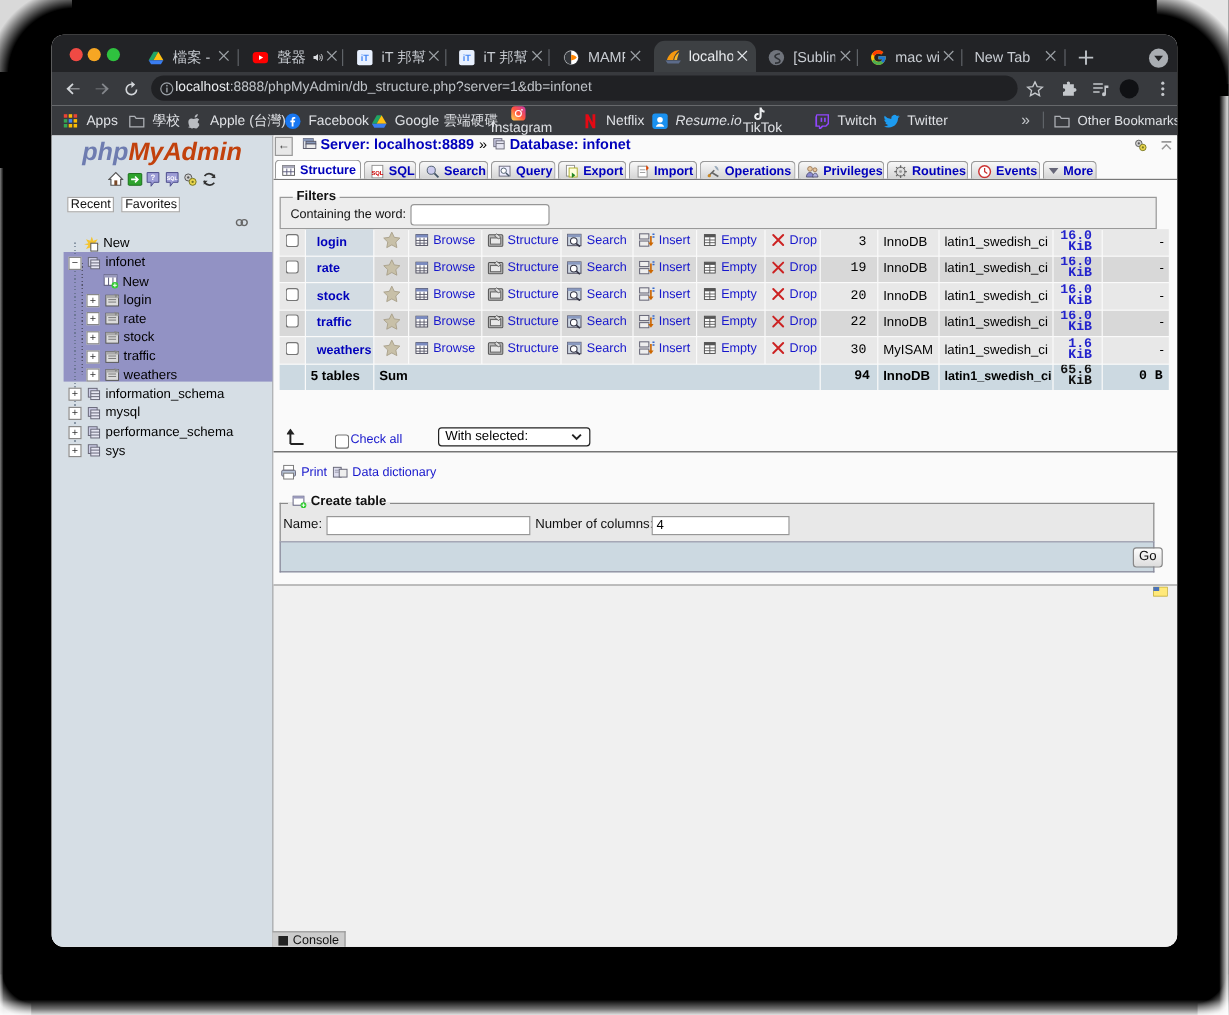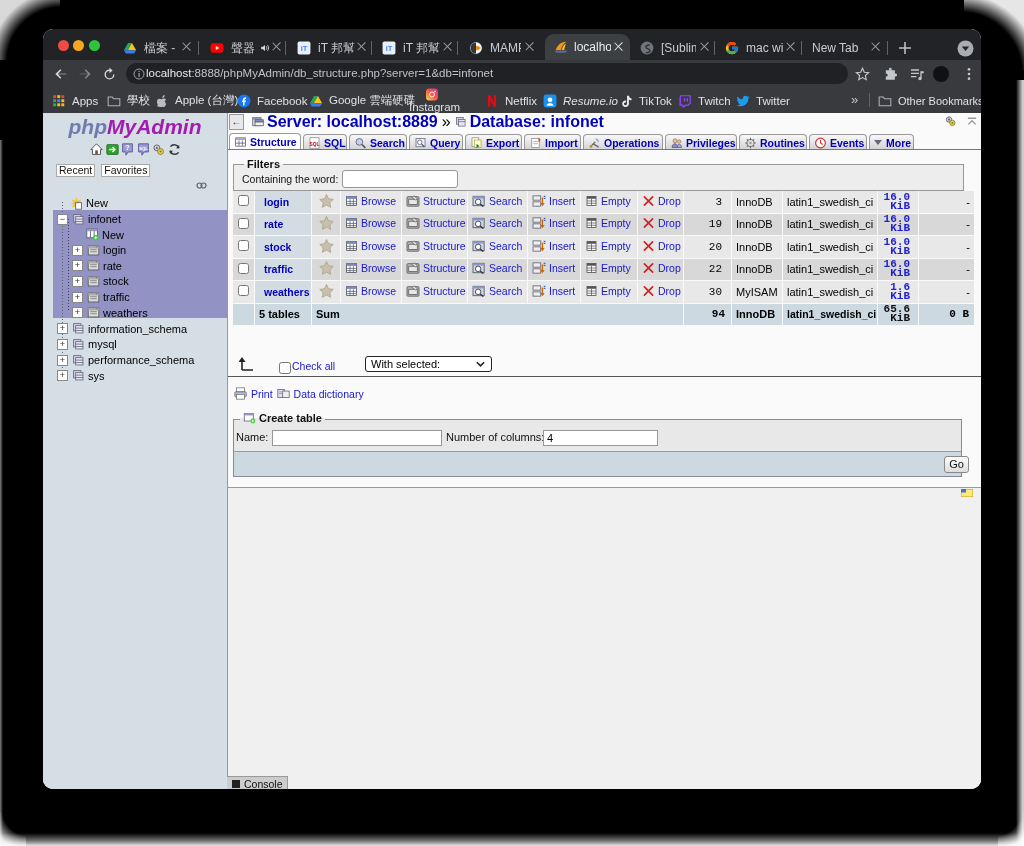--- a/index.html
+++ b/index.html
@@ -291,21 +291,21 @@
     <span>Netflix</span>
     </div>
   <div class="bk" style="left:500px;font-style:italic;">
     <svg class="ic" viewBox="0 0 24 24">
         <rect x="1" y="1" width="22" height="22" rx="4" fill="#1a91f0"></rect>
         <circle cx="12" cy="10" r="4" fill="#fff"></circle>
         <path d="M6 20c1-3 3-4.5 6-4.5s5 1.5 6 4.5z" fill="#fff"></path>
       </svg>
     <span>Resume.io</span>
     </div>
-  <div class="bk" style="left:576px;">
+  <div class="bk" style="left:576px;flex-direction:column;">
     <svg class="ic" viewBox="0 0 24 24">
         <path d="M17 3c.4 2.4 2 4.3 4.5 4.6v3.2c-1.8 0-3.3-.6-4.5-1.5v6.9c0 3.6-2.6 6-5.9 6C7.9 22.2 5.5 20 5.5 16.8c0-3.1 2.4-5.5 5.6-5.5.4 0 .8 0 1.1.1v3.3c-.3-.1-.7-.2-1.1-.2-1.5 0-2.6 1.1-2.6 2.4 0 1.4 1.1 2.4 2.5 2.4 1.6 0 2.8-1.2 2.8-3V3z" fill="#eceef0"></path>
       </svg>
     <span>TikTok</span>
     </div>
   <div class="bk" style="left:635px;">
     <svg class="ic" viewBox="0 0 24 24">
         <path d="M4 2L2.5 6v14h5v3h3l3-3h4.5L22 16V2zm16 13l-3 3h-5l-3 3v-3H5V4h15z" fill="#9146ff"></path>
         <rect x="10" y="7" width="2.3" height="6" fill="#9146ff"></rect>
         <rect x="15" y="7" width="2.3" height="6" fill="#9146ff"></rect>
@@ -322,21 +322,21 @@
   <div class="tabsep" style="left:826px;top:64px;"></div>
   <div class="bk" style="left:835px;font-size:11px;">
     <svg class="ic" viewBox="0 0 24 24">
         <path d="M2 5h7l2 3h11v12H2z" fill="none" stroke="#aeb1b6" stroke-width="1.8"></path>
       </svg>
     <span>Other Bookmarks</span>
     </div>
 
   <div id="pma">
     <div id="navi">
-      <div style="position:absolute;left:0;top:2px;width:100%;text-align:center;font-size:21px;font-weight:bold;font-style:italic;letter-spacing:0;"><span style="color:#6e7cb0;">php</span><span style="color:#a21caf;">MyAdmin</span></div>
+      <div style="position:absolute;left:0;top:2px;width:100%;text-align:center;font-size:21px;font-weight:bold;font-style:italic;letter-spacing:0;"><span style="color:#6e7cb0;">php</span><span style="color:#c2410c;">MyAdmin</span></div>
       <div style="position:absolute;left:47px;top:30px;display:flex;gap:2.5px;">
         <svg width="13" height="13" viewBox="0 0 16 16">
             <path d="M1 8L8 1l7 7h-2v6H3V8z" fill="#fff" stroke="#555" stroke-width="1.2"></path>
             <rect x="6.5" y="9" width="3" height="5" fill="#7a4a2a"></rect>
           </svg>
         <svg width="13" height="13" viewBox="0 0 16 16">
             <rect x="1" y="2" width="14" height="12" rx="1" fill="#2da32d" stroke="#1a6b1a"></rect>
             <path d="M4 8h6M8 5l3 3-3 3" stroke="#fff" stroke-width="1.6" fill="none"></path>
           </svg>
         <svg width="13" height="13" viewBox="0 0 16 16">
@@ -514,21 +514,21 @@
               <line x1="4.5" y1="10.5" x2="13.5" y2="10.5" stroke="#667"></line>
             </svg>
           </span>
           <span>sys</span>
         </div>
     </div>
     <div id="main">
       <div id="content"></div>
 
       <div style="position:absolute;left:1px;top:1px;width:13px;height:14px;background:#e8e8e8;border:1px solid #999;text-align:center;font-size:10px;line-height:13px;color:#333;">←</div>
-      <div style="position:absolute;left:24px;top:0;display:flex;align-items:center;font-size:16px;font-weight:bold;color:#0000bb;white-space:nowrap;">
+      <div style="position:absolute;left:24px;top:0;display:flex;align-items:center;font-size:12px;font-weight:bold;color:#0000bb;white-space:nowrap;">
         <svg width="12" height="12" viewBox="0 0 16 16" style="margin-right:3px;">
             <rect x="1" y="2" width="11" height="11" fill="#dfe3ea" stroke="#556"></rect>
             <rect x="1" y="2" width="11" height="3" fill="#8899bb"></rect>
             <rect x="4" y="5" width="11" height="3" fill="#8899bb" stroke="#556"></rect>
             <rect x="4" y="8" width="11" height="5" fill="#eee" stroke="#556"></rect>
           </svg>
         <span>Server: localhost:8889</span>
         <span style="color:#000;font-weight:normal;margin:0 4px;">»</span>
         <svg width="12" height="12" viewBox="0 0 16 16" style="margin-right:3px;">
             <rect x="2" y="2" width="9" height="9" fill="#cdcde6" stroke="#667"></rect>

